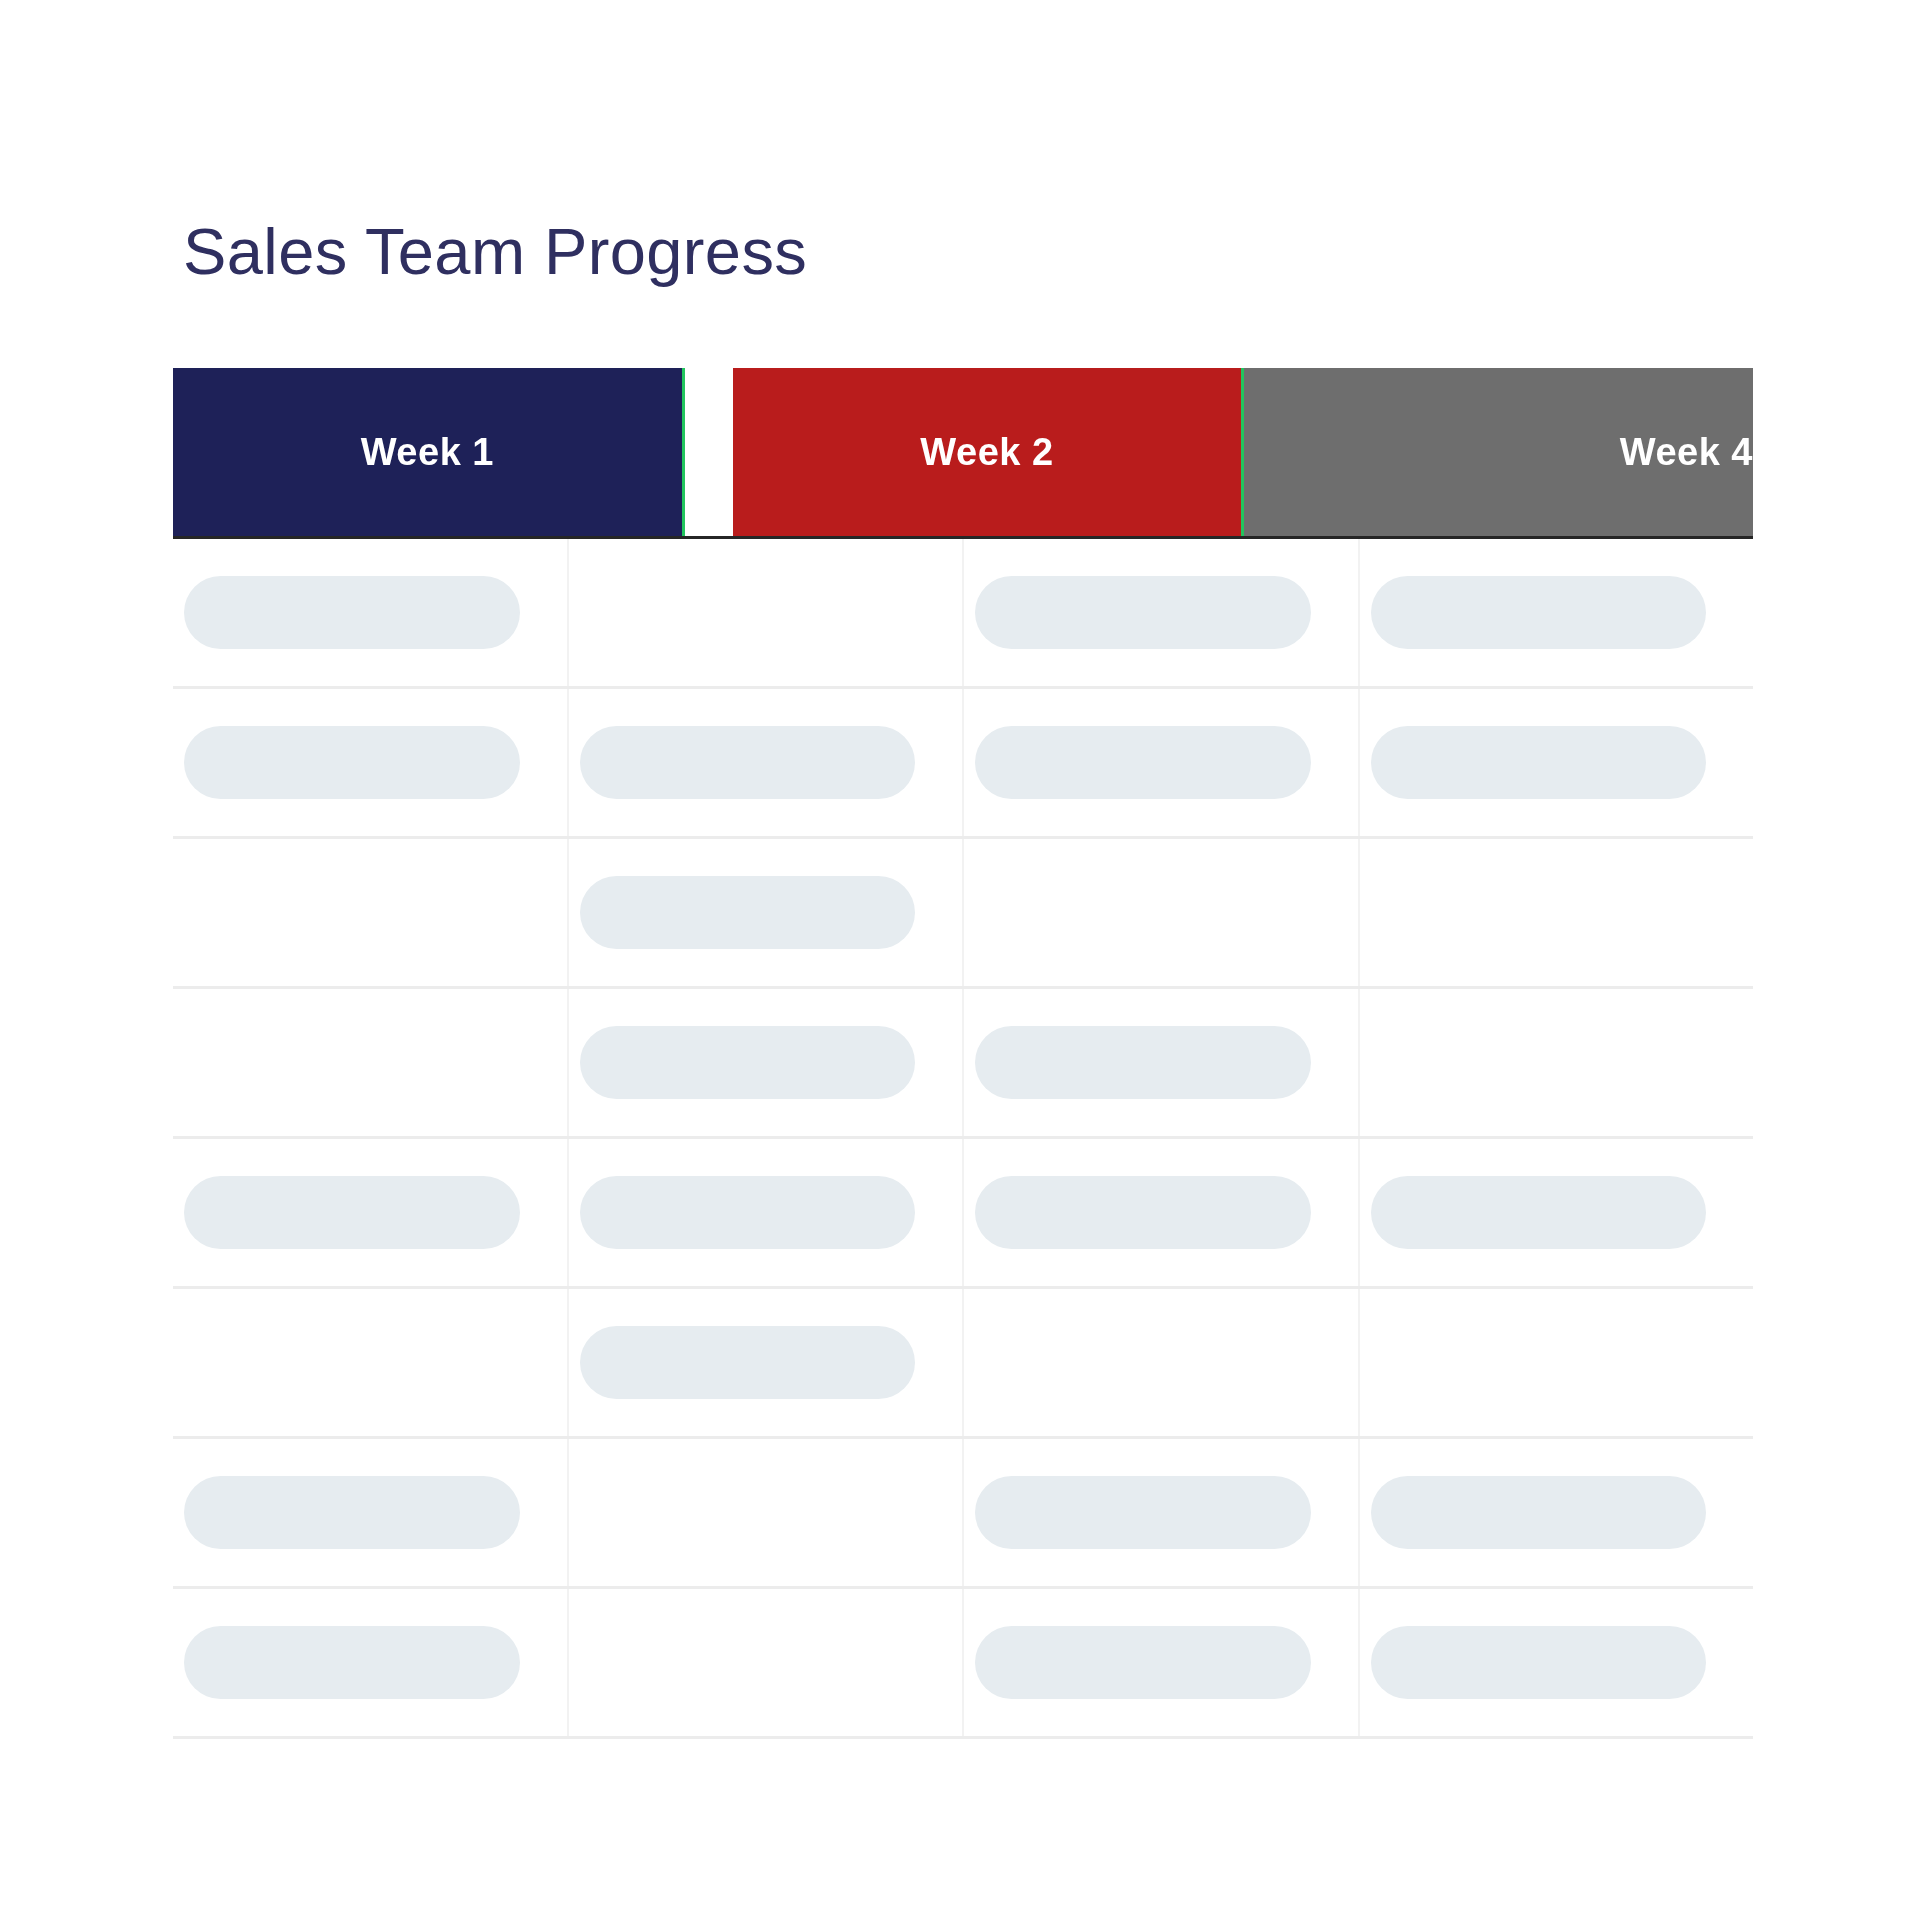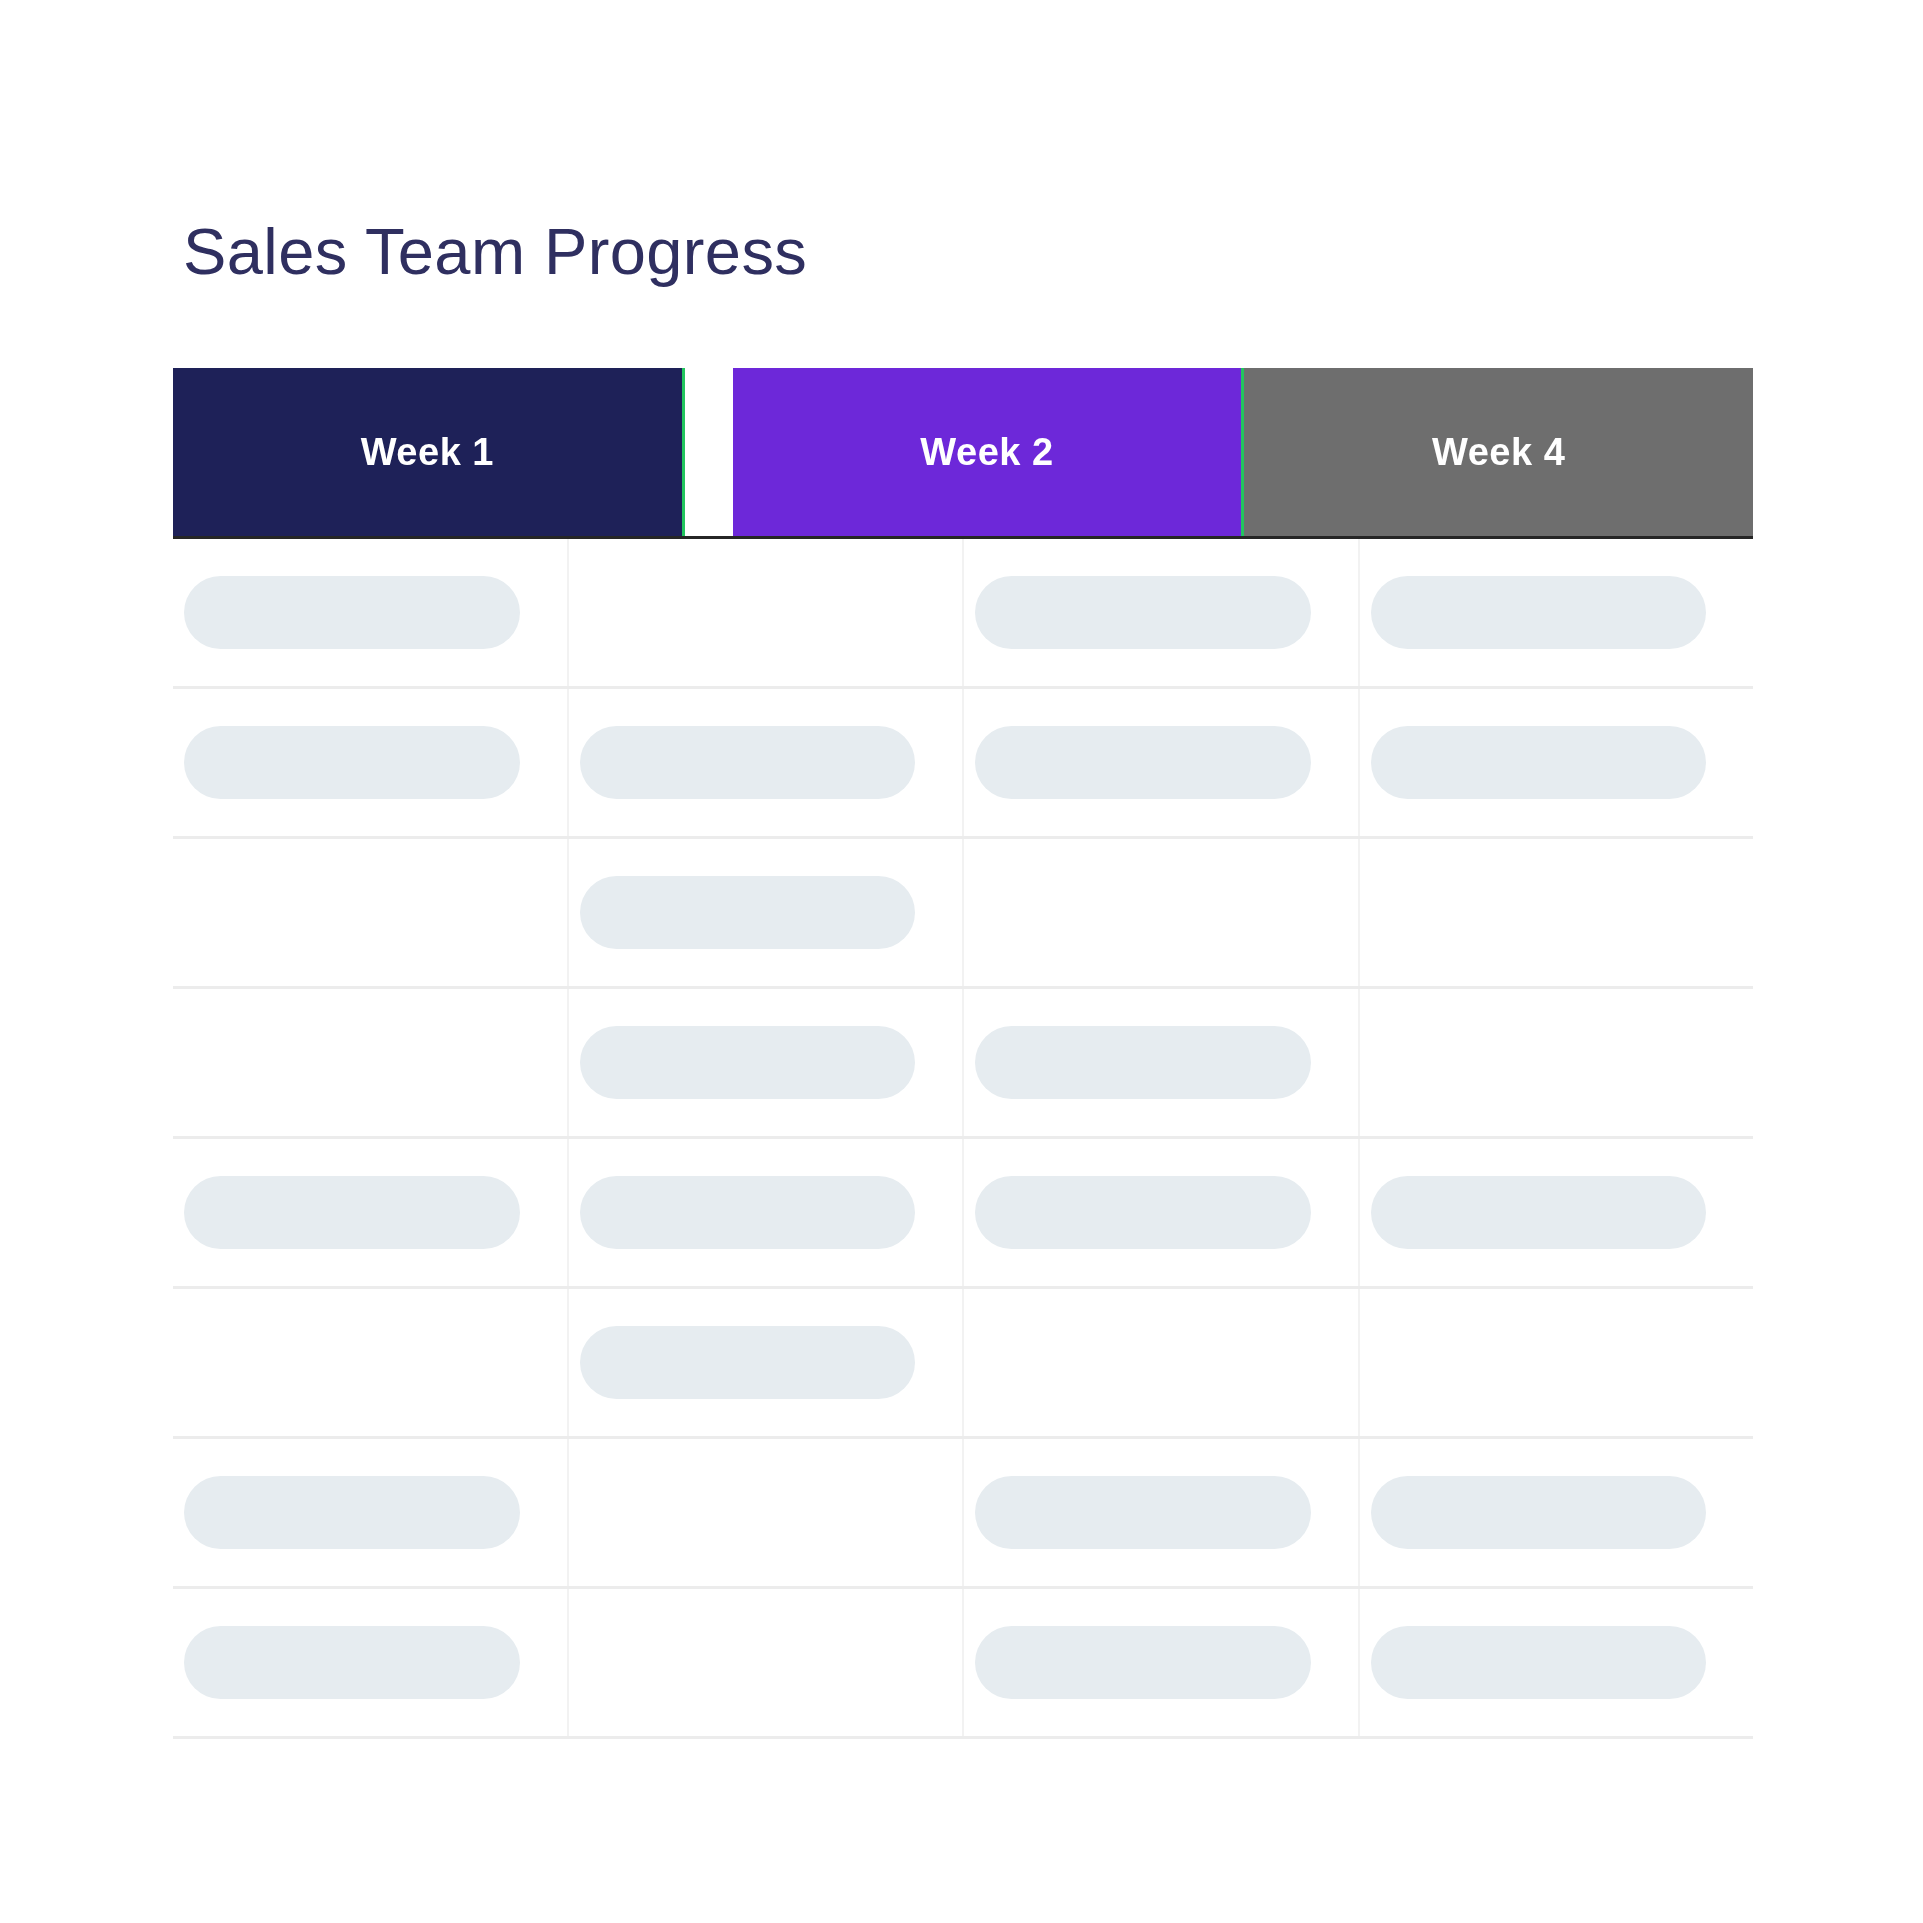--- a/index.html
+++ b/index.html
@@ -56,20 +56,21 @@
     flex: 1 1 0;
     display: flex;
     align-items: center;
     justify-content: center;
     box-sizing: border-box;
     border-right: 3px solid #22c55e;
     position: relative;
   }
   .header-cell:last-child {
     border-right: none;
+    justify-content: flex-end;
   }
   .header-label {
     color: #ffffff;
     font-size: 38px;
     font-weight: bold;
     letter-spacing: 0.5px;
     line-height: 1;
     white-space: nowrap;
   }
 
@@ -113,21 +114,21 @@
 <div id="page" style="background: rgb(255, 255, 255);">
 
   <h1 id="page-title" style="color: rgb(47, 47, 96);">Sales Team Progress</h1>
 
   <div id="progress-table">
 
     <div class="table-header" style="border-bottom-color: rgb(38, 38, 38);">
       <div class="header-cell" style="background: rgb(30, 33, 88);">
         <span class="header-label" style="color: rgb(255, 255, 255);">Week 1</span>
       </div>
-      <div class="header-cell" style="background: #6d28d9; margin-left: 48px;">
+      <div class="header-cell" style="background: #b91c1c; margin-left: 48px;">
         <span class="header-label" style="color: rgb(255, 255, 255);">Week 2</span>
       </div>
       <div class="header-cell" style="background: rgb(110, 110, 110);">
         <span class="header-label" style="color: rgb(255, 255, 255);">Week 4</span>
       </div>
     </div>
 
     <div class="table-body" id="table-body">
         <div class="table-row" style="border-bottom-color: rgb(236, 236, 236);">
           <div class="body-cell" style="border-right-color: rgb(242, 242, 242);">

